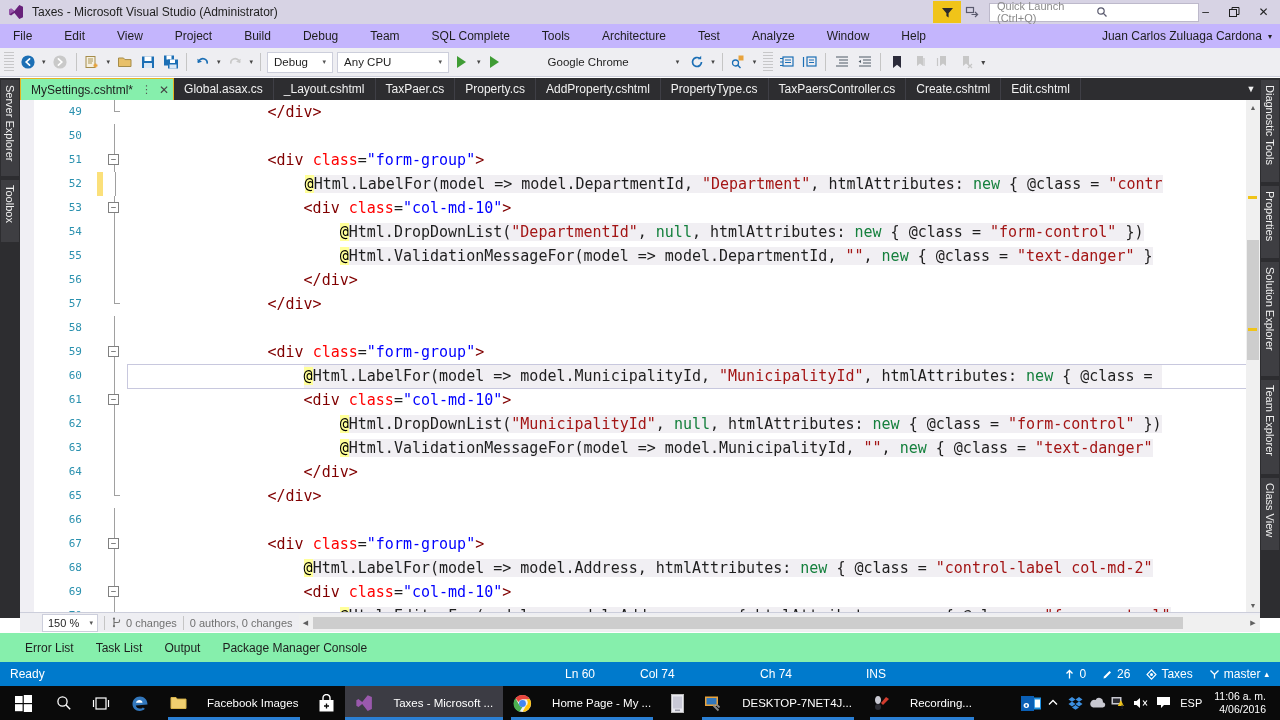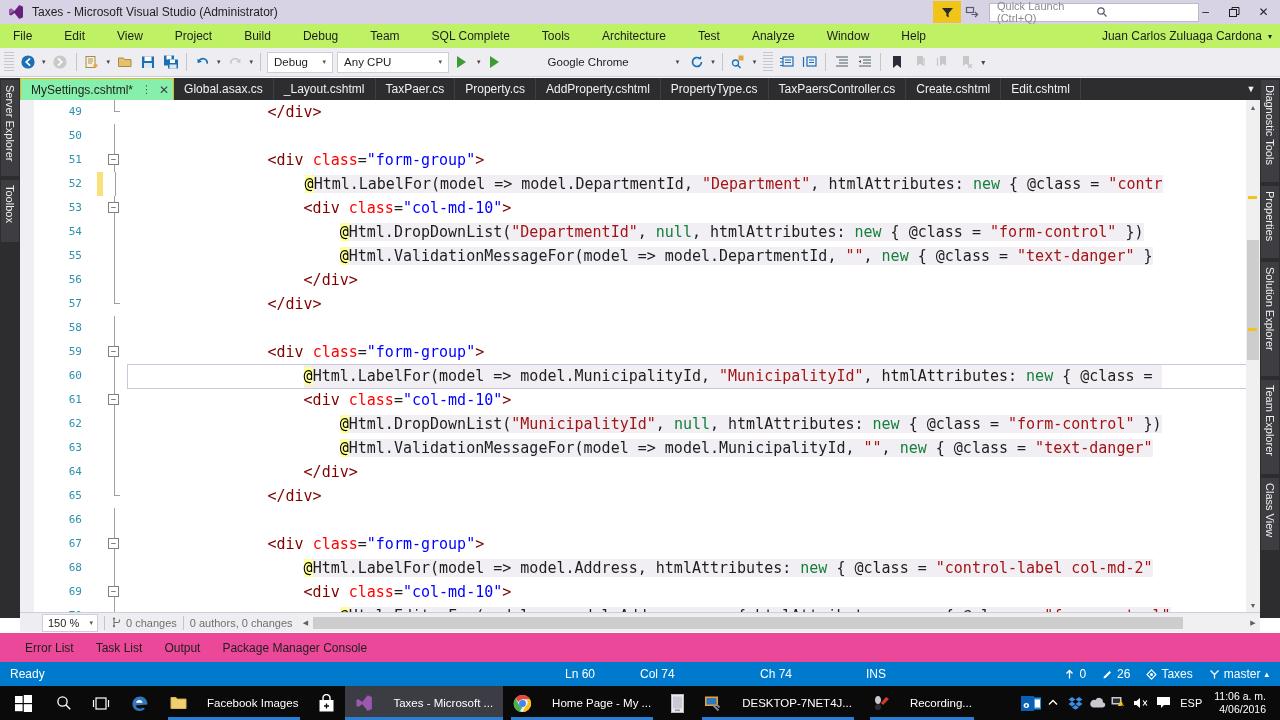--- a/index.html
+++ b/index.html
@@ -45,21 +45,21 @@
     display: flex; align-items: center;
   }
   .win-btn {
     width: 29px; height: 24px; display: flex; align-items: center;
     justify-content: center; color: #1e1e1e; font-size: 12px;
   }
 
   
   .menubar {
     position: absolute; left: 0; top: 24px; width: 1280px; height: 24px;
-    background: #bef264; display: flex; align-items: center;
+    background: #c4b5fd; display: flex; align-items: center;
   }
   .menu-item {
     font-size: 12px; color: #1e1e1e; padding: 3px 7px; margin-left: 18px;
     white-space: nowrap;
   }
   .menu-item:first-child { margin-left: 6px; }
   .user-account {
     position: absolute; right: 8px; top: 0; height: 24px;
     display: flex; align-items: center; font-size: 12px; color: #1e1e1e;
     white-space: nowrap;
@@ -232,21 +232,21 @@
     position: relative; display: flex; align-items: center;
   }
   .hs-arrow { width:14px; height:16px; display:flex; align-items:center;
               justify-content:center; font-size:7px; color:#606060; }
   .hs-track { flex:1; height:16px; background:#f0f0f0; position:relative; }
   .hs-thumb { position:absolute; left:0; top:2px; height:12px; background:#cdcdcd; }
 
   
   .paneltabs {
     position: absolute; left: 0; top: 633px; width: 1280px; height: 29px;
-    background: #ec4899; display: flex; align-items: center;
+    background: #86efac; display: flex; align-items: center;
     font-size: 12px; color: #1e1e1e;
   }
   .ptab { padding: 4px 9px; margin-left: 4px; white-space: nowrap; }
   .ptab:first-child { margin-left: 16px; }
 
   
   .statusbar {
     position: absolute; left: 0; top: 662px; width: 1280px; height: 24px;
     background: #007acc; color: #ffffff; font-size: 12px;
     display: flex; align-items: center;

